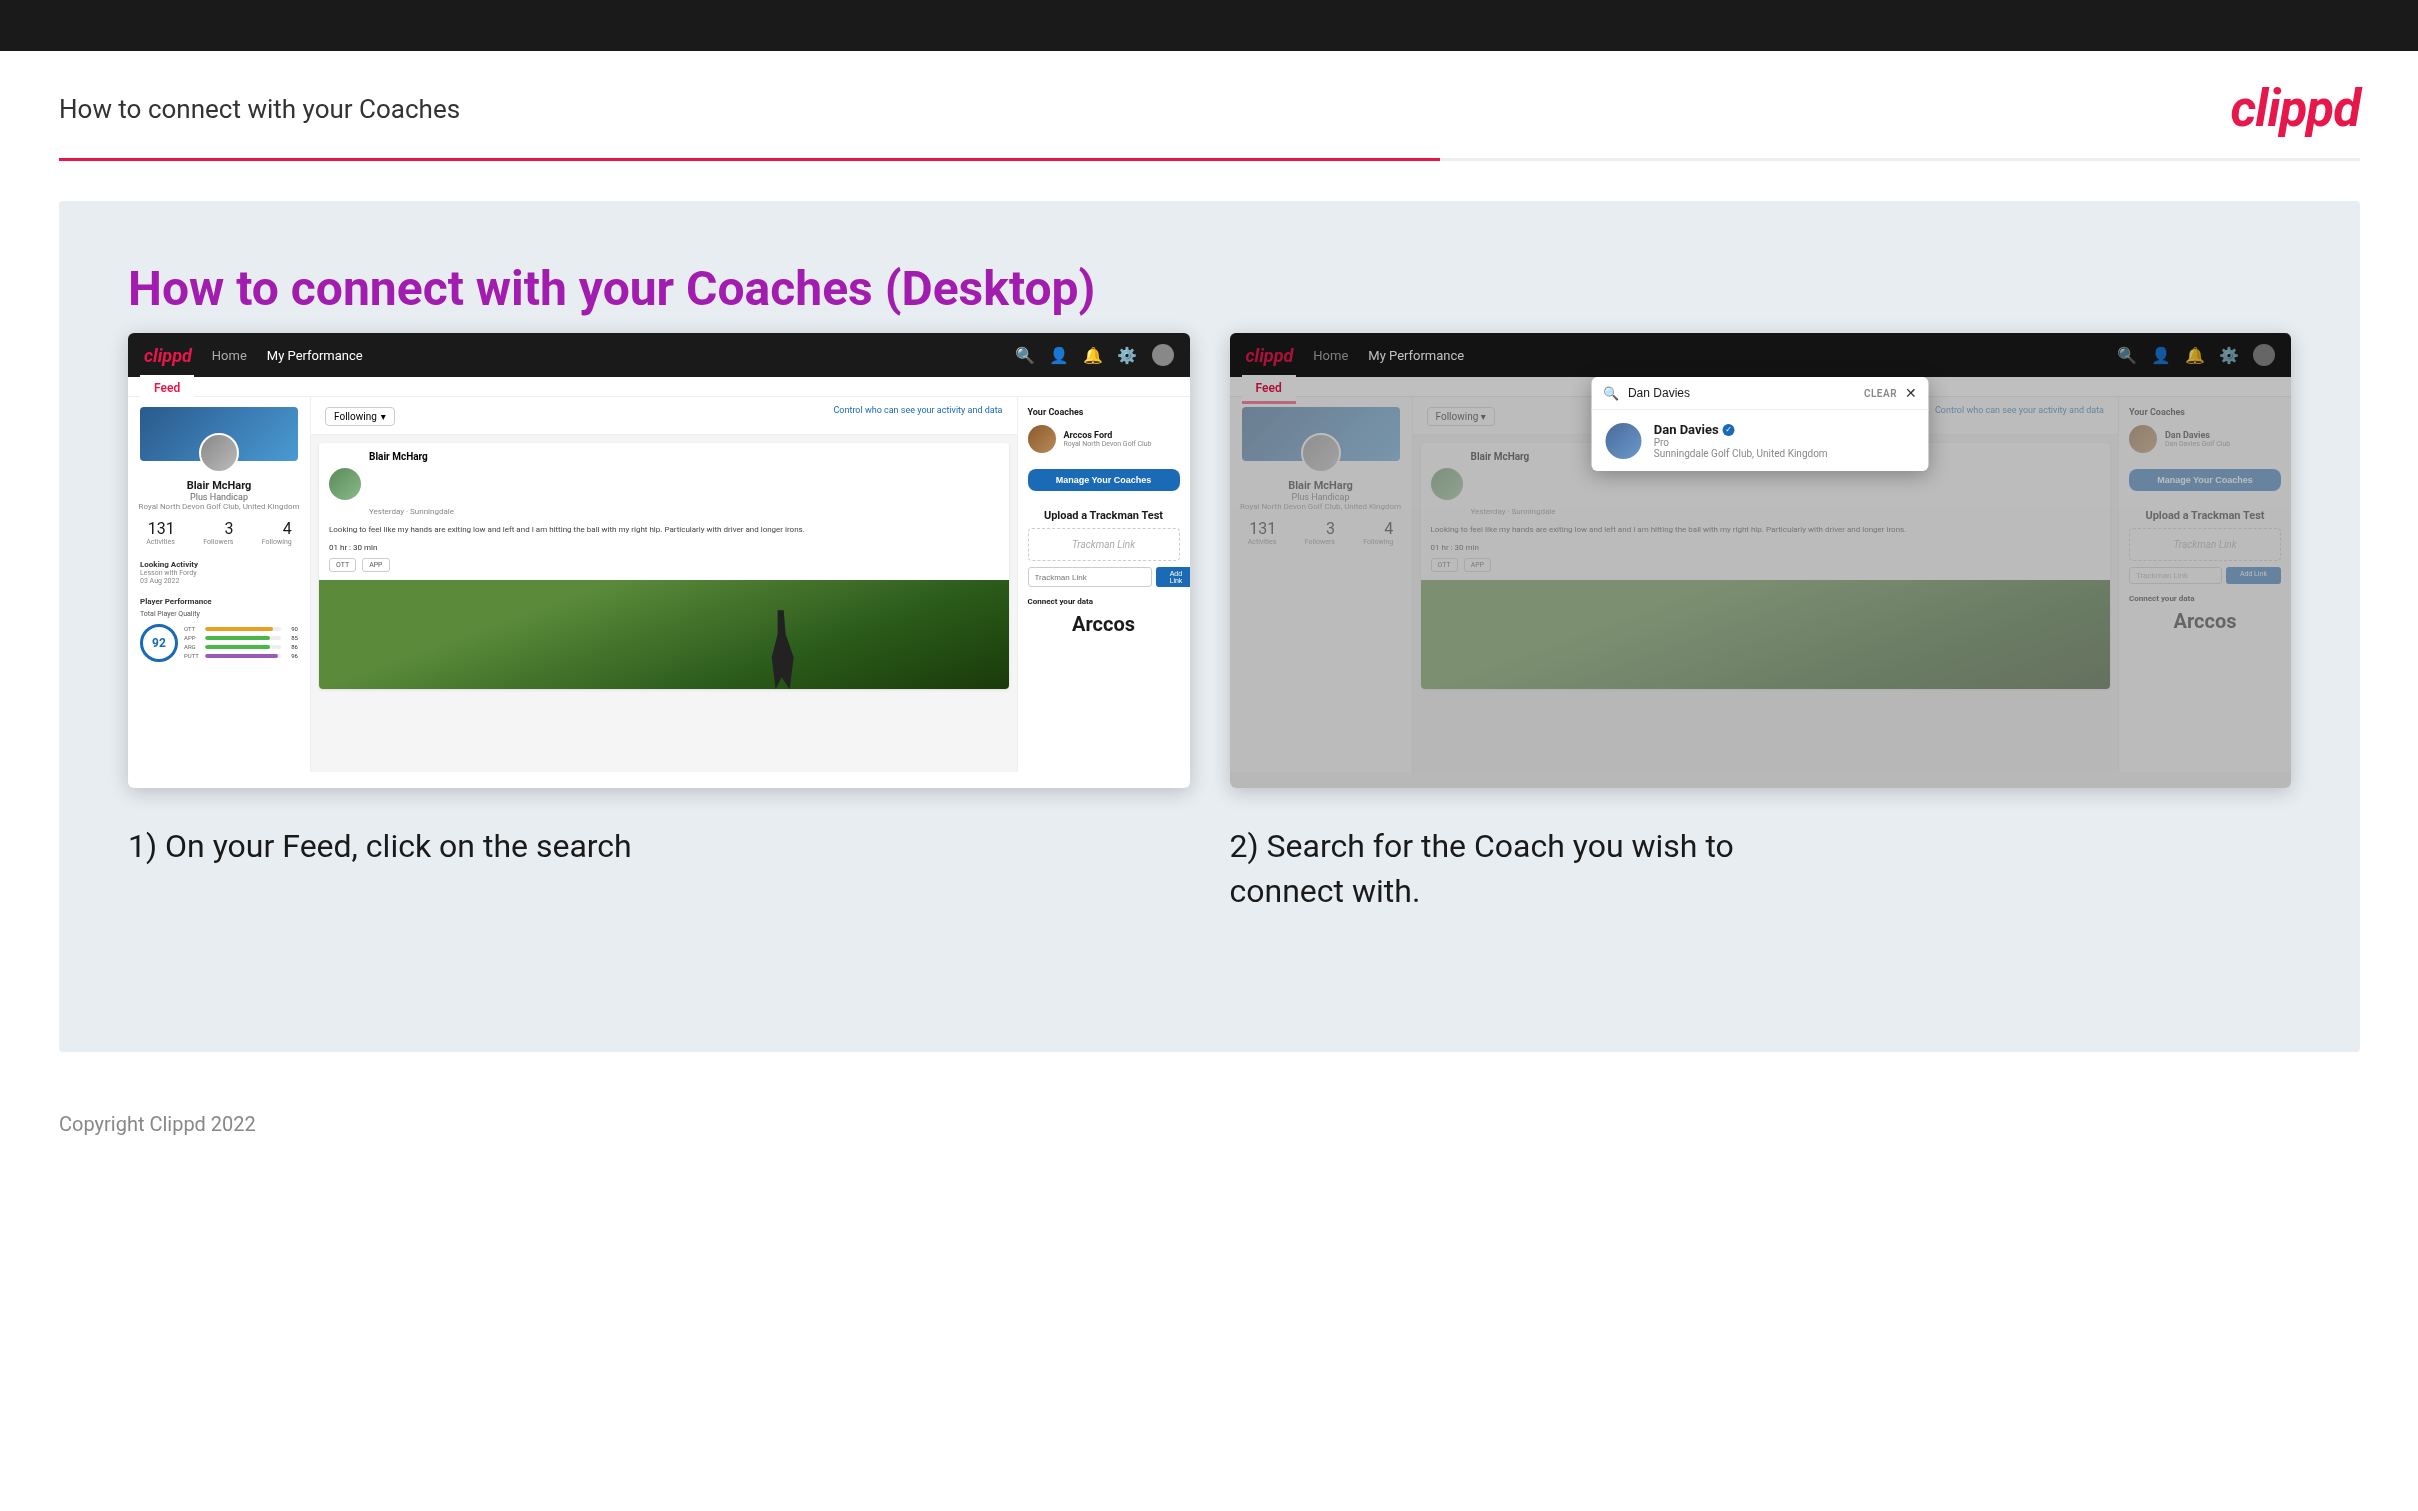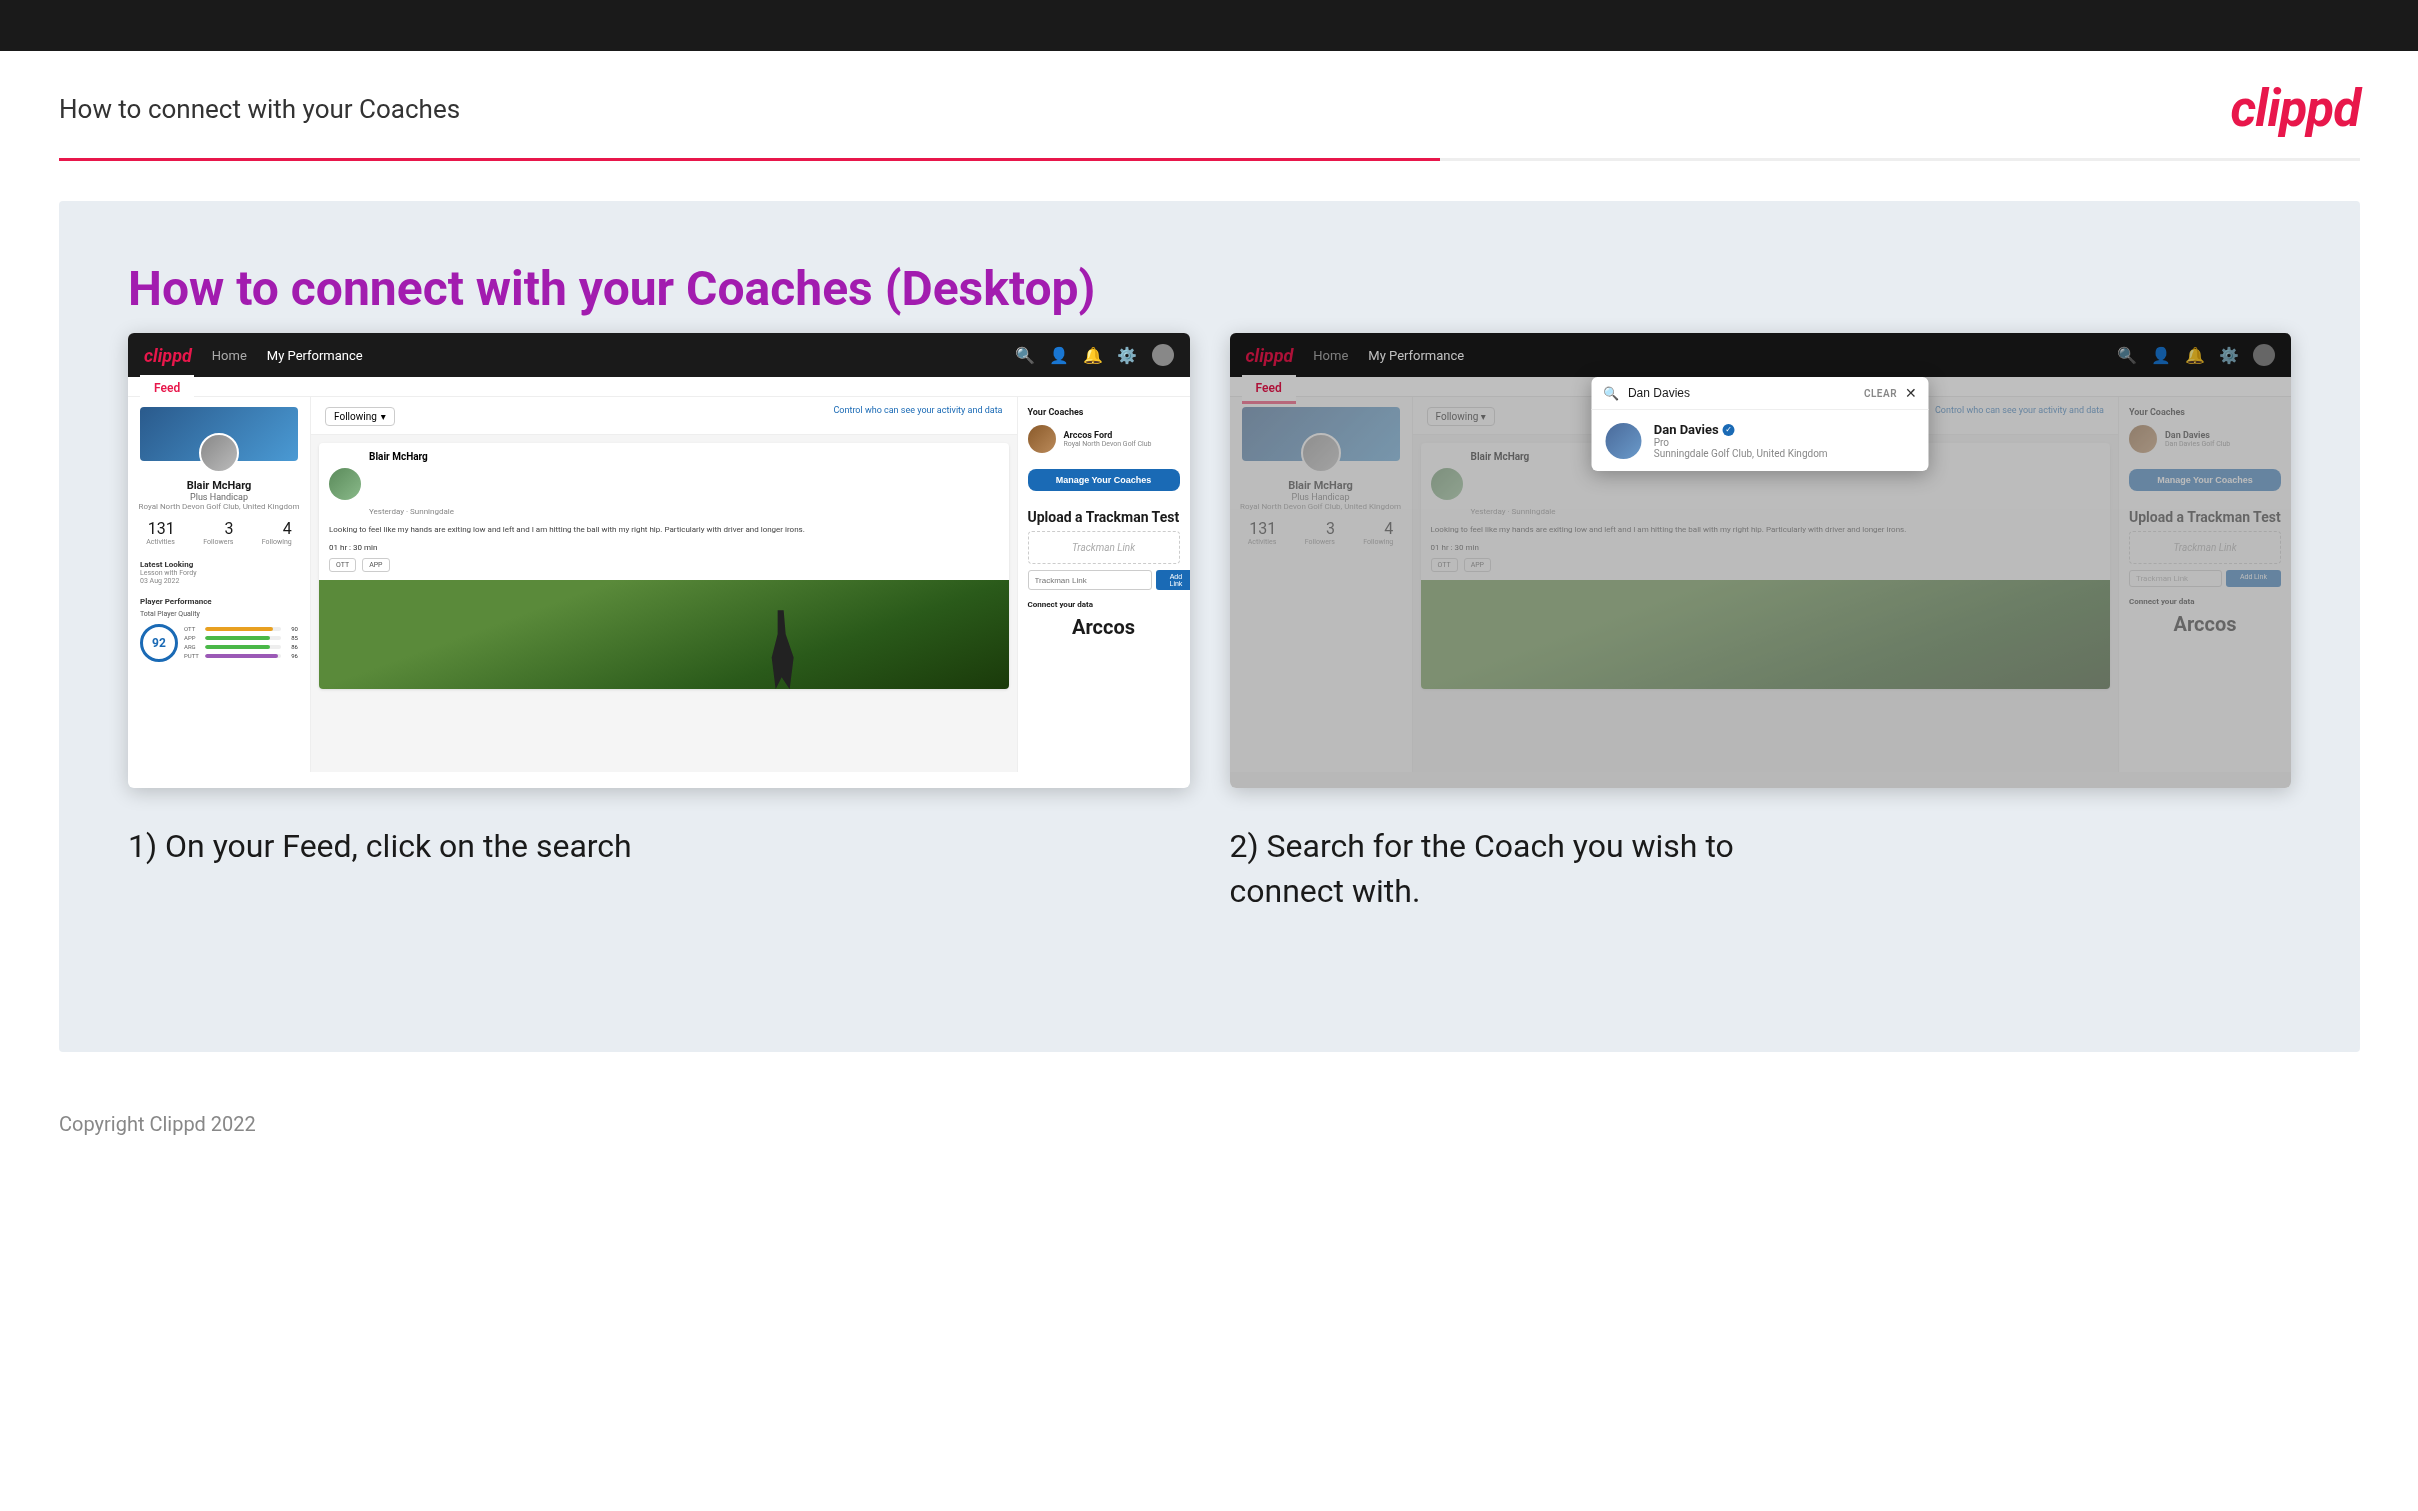--- a/index.html
+++ b/index.html
@@ -421,24 +421,25 @@
       font-size: 9px;
       font-weight: 600;
       margin: 8px 0;
       cursor: pointer;
     }
 
     .upload-section {
       margin-top: 10px;
     }
     .upload-title {
-      font-size: 14px;
+      font-size: 11px;
       font-weight: 700;
       color: #1a1a1a;
       margin-bottom: 6px;
+      text-align: center;
     }
     .trackman-placeholder {
       border: 1px dashed #ccc;
       border-radius: 4px;
       text-align: center;
       padding: 10px;
       font-size: 10px;
       color: #aaa;
       font-style: italic;
       margin-bottom: 6px;
@@ -651,21 +652,21 @@
                 <div class="stat-num">3</div>
                 <div class="stat-label">Followers</div>
               </div>
               <div class="stat-item">
                 <div class="stat-num">4</div>
                 <div class="stat-label">Following</div>
               </div>
             </div>
 
             <div class="latest-activity">
-              <div class="latest-title">Latest Looking</div>
+              <div class="latest-title">Looking Activity</div>
               <div class="latest-sub">Lesson with Fordy</div>
               <div class="latest-sub">03 Aug 2022</div>
             </div>
 
             <div class="player-perf">
               <div class="perf-title">Player Performance</div>
               <div class="quality-label">Total Player Quality</div>
               <div class="quality-row">
                 <div class="quality-circle">92</div>
                 <div class="quality-bars">

